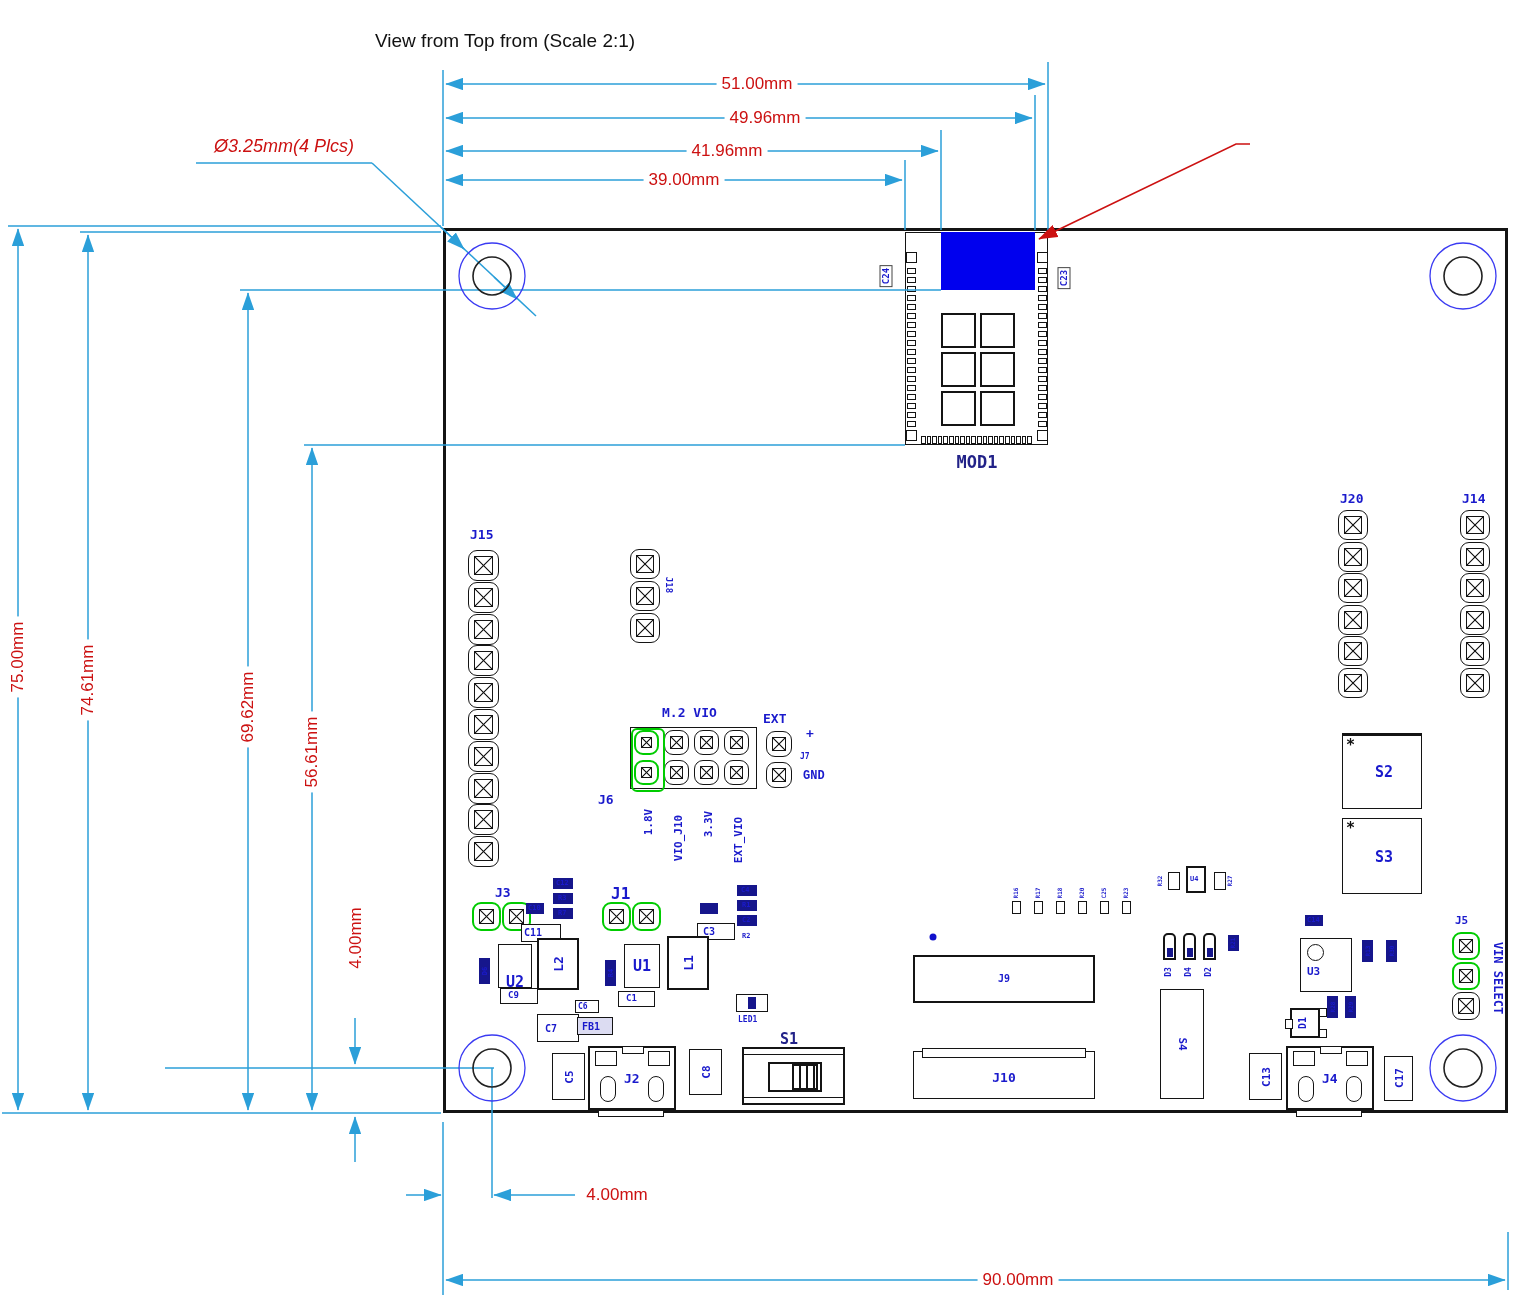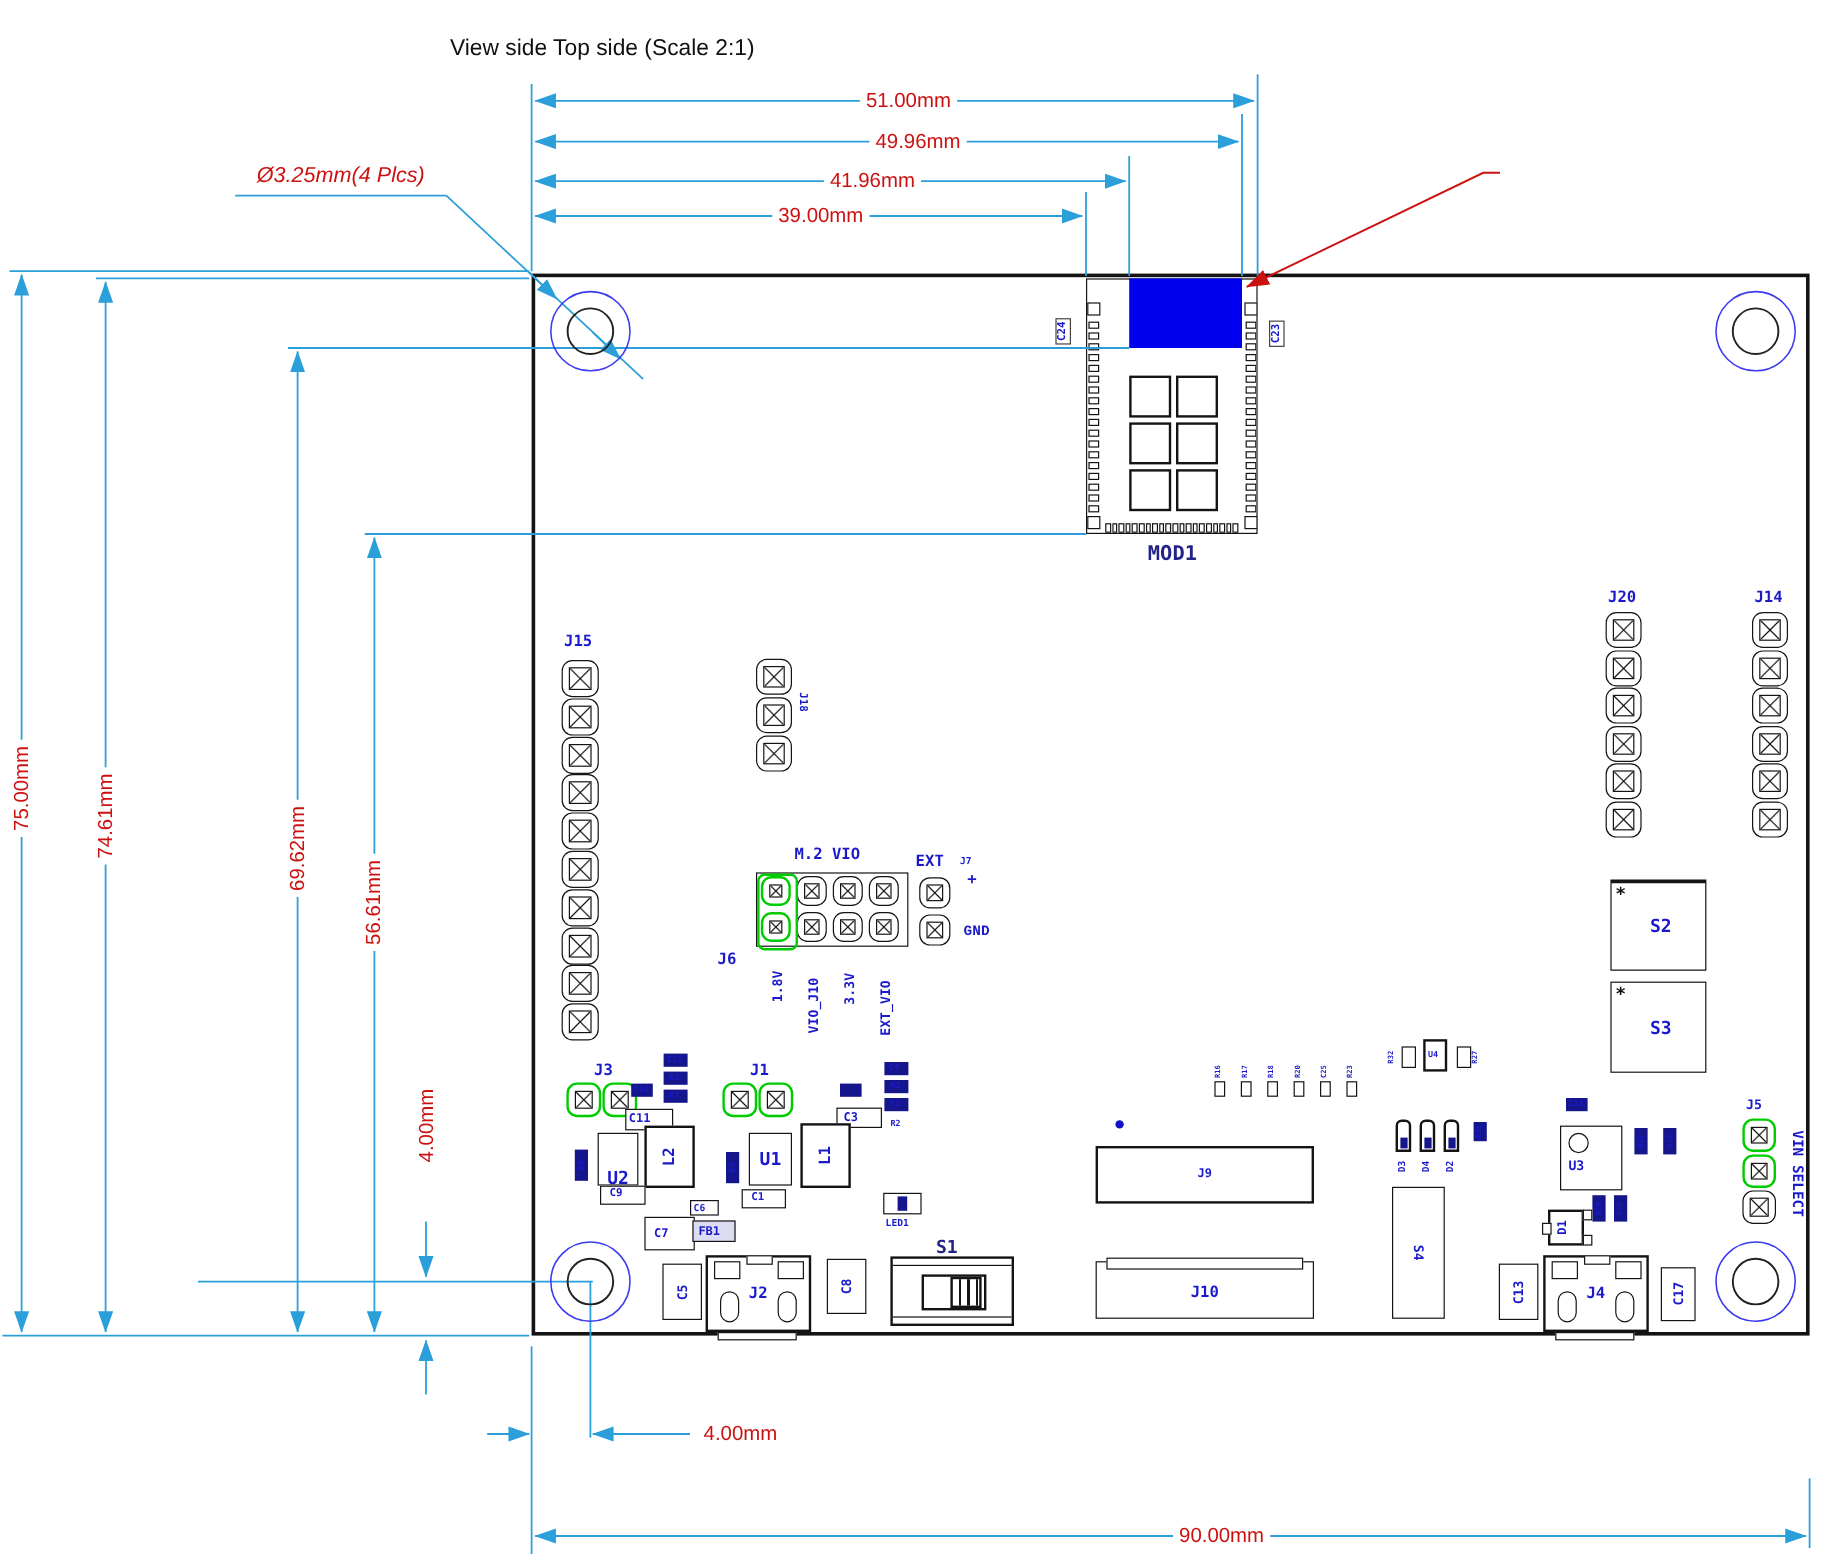--- a/index.html
+++ b/index.html
@@ -32,21 +32,21 @@
   #dimsvg{position:absolute;left:0;top:0;z-index:5;pointer-events:none;}
   .star{position:absolute;left:3px;top:0px;color:#111;font:bold 15px "DejaVu Sans Mono",monospace;}
   .greenbox{position:absolute;border:2px solid #00cc00;border-radius:6px;background:transparent;z-index:4;}
   .slot{position:absolute;border:1.6px solid #141414;box-sizing:border-box;background:#fff;}
 </style>
 </head>
 <body>
 
 <div id="canvas">
 
-  <div class="abs" style="left:375px;top:30px;font-size:19px;color:#111;z-index:10;">View side Top side (Scale 2:1)</div>
+  <div class="abs" style="left:375px;top:30px;font-size:19px;color:#111;z-index:10;">View from Top from (Scale 2:1)</div>
 
   <div id="board"></div>
 
   <div class="comp" style="left:905px;top:232px;width:143px;height:213px;border-width:1.5px;"></div>
   <div class="abs" style="left:907px;top:268px;z-index:3;">
       <div class="mpad" style="left: 0px; top: 0px; width: 9px; height: 6px;"></div>
       <div class="mpad" style="left: 0px; top: 9px; width: 9px; height: 6px;"></div>
       <div class="mpad" style="left: 0px; top: 18px; width: 9px; height: 6px;"></div>
       <div class="mpad" style="left: 0px; top: 27px; width: 9px; height: 6px;"></div>
       <div class="mpad" style="left: 0px; top: 36px; width: 9px; height: 6px;"></div>
@@ -250,34 +250,34 @@
 
   <div class="lbl" style="left:763px;top:712px;font-size:13px;">EXT</div>
   <div class="abs" style="left:766px;top:731px;z-index:3;">
       <div class="pad" style="left: 0px; top: 0px; width: 26px; height: 26px;">
         <div class="padx"></div>
       </div>
       <div class="pad" style="left: 0px; top: 31px; width: 26px; height: 26px;">
         <div class="padx"></div>
       </div>
     </div>
-  <div class="lbl" style="left:800px;top:714px;font-size:8px;text-align:right;">J7</div>
+  <div class="lbl" style="left:800px;top:753px;font-size:8px;text-align:right;">J7</div>
   <div class="lbl" style="left:806px;top:727px;font-size:13px;">+</div>
   <div class="lbl" style="left:803px;top:770px;font-size:12px;font-family:Liberation Mono, monospace;">GND</div>
 
   <div class="lbl" style="left:495px;top:886px;font-size:13px;">J3</div>
   <div class="abs" style="left:472px;top:902px;z-index:3;">
       <div class="pad green" style="left: 0px; top: 0px; width: 29px; height: 29px;">
         <div class="padx"></div>
       </div>
       <div class="pad green" style="left: 30px; top: 0px; width: 29px; height: 29px;">
         <div class="padx"></div>
       </div>
     </div>
-  <div class="lbl" style="left:625px;top:886px;font-size:13px;">J1</div>
+  <div class="lbl" style="left:611px;top:886px;font-size:16px;">J1</div>
   <div class="abs" style="left:602px;top:902px;z-index:3;">
       <div class="pad green" style="left: 0px; top: 0px; width: 29px; height: 29px;">
         <div class="padx"></div>
       </div>
       <div class="pad green" style="left: 30px; top: 0px; width: 29px; height: 29px;">
         <div class="padx"></div>
       </div>
     </div>
 
   <div class="lbl" style="left:1455px;top:915px;font-size:11px;">J5</div>

